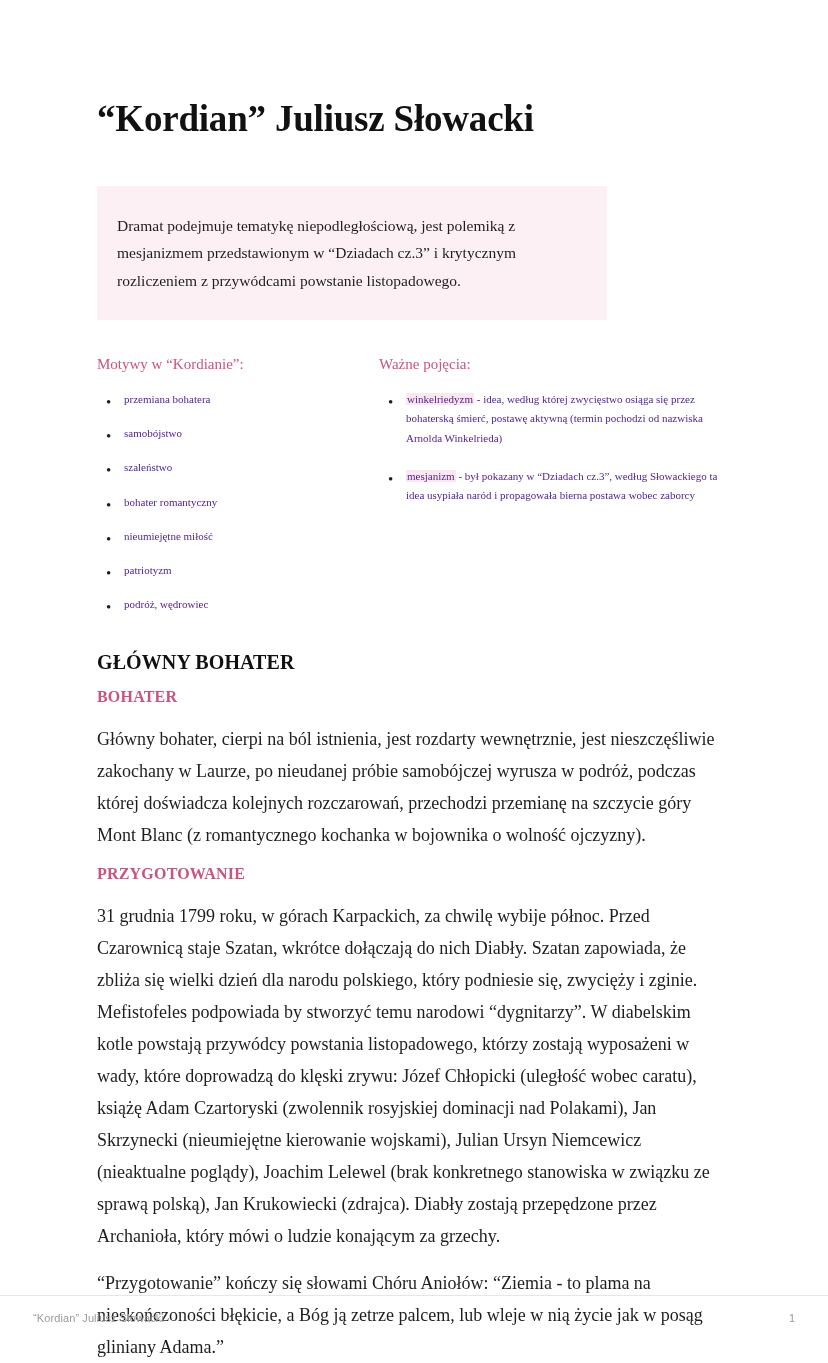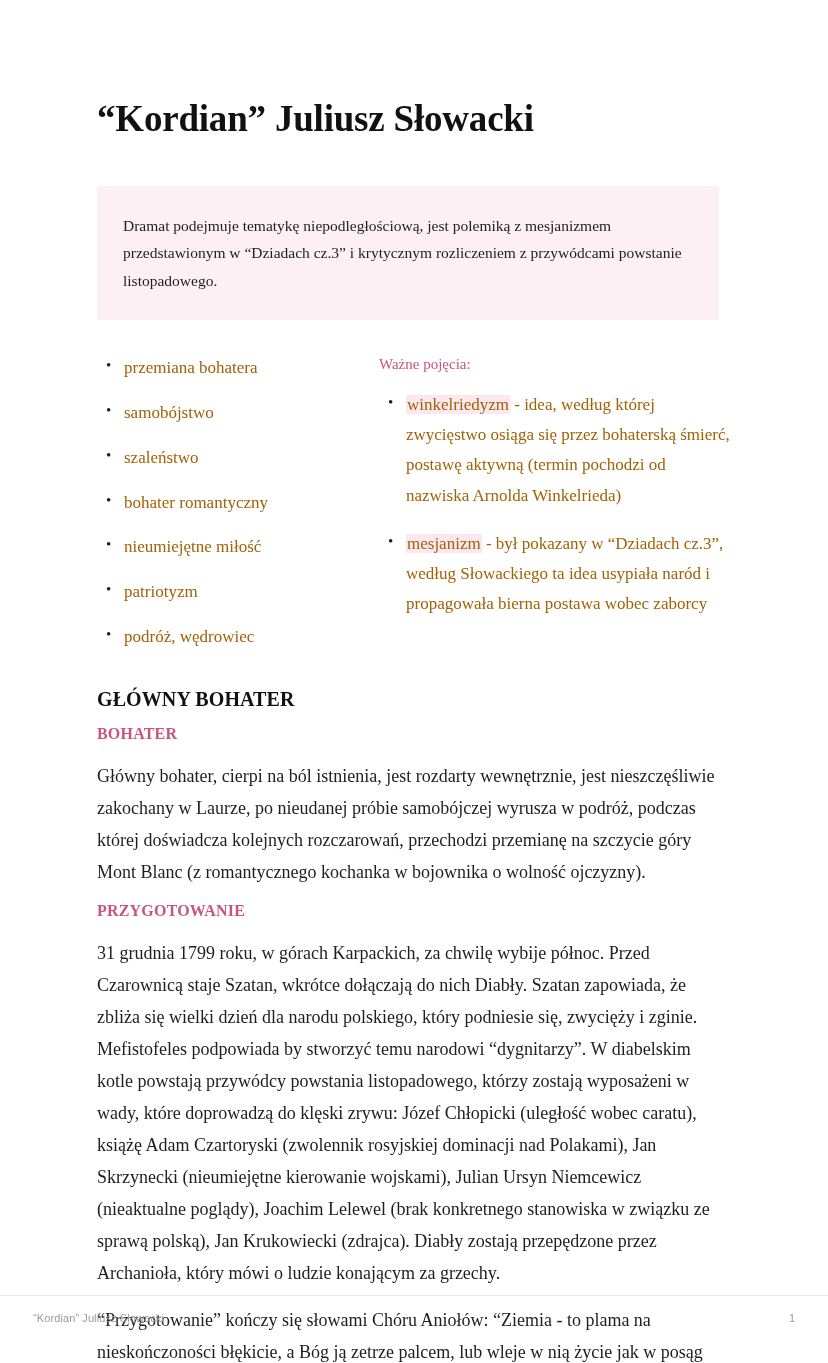--- a/index.html
+++ b/index.html
@@ -40,23 +40,23 @@
     color: #111111;
     margin: 0;
     padding-top: 98px;
     line-height: 1.15;
   }
 
   
   .callout {
     margin-top: 45px;
     background: #fcf0f4;
-    padding: 26px 22px 26px 26px;
+    padding: 26px 22px 26px 20px;
     box-sizing: border-box;
-    width: 622px;
+    width: 510px;
   }
   .callout p {
     margin: 0;
     font-size: 15.5px;
     line-height: 1.78;
     color: #1e1e1e;
   }
 
   
   .columns {
@@ -75,23 +75,23 @@
   }
 
   ul.bullets {
     list-style: none;
     margin: 0;
     padding: 0;
   }
   ul.bullets > li {
     position: relative;
     padding-left: 27px;
-    font-size: 17px;
+    font-size: 11px;
     line-height: 1.75;
-    color: #a16207;
+    color: #4c1d95;
     margin-bottom: 15px;
   }
   ul.bullets > li:last-child { margin-bottom: 0; }
   ul.bullets > li::before {
     content: "\2022";
     position: absolute;
     left: 9px;
     top: -1px;
     font-size: 15px;
     color: #1e1e1e;
@@ -171,20 +171,21 @@
 
     <h1 class="doc-title">“Kordian” Juliusz Słowacki</h1>
 
     <div class="callout">
       <p>Dramat podejmuje tematykę niepodległościową, jest polemiką z mesjanizmem przedstawionym w “Dziadach cz.3” i krytycznym rozliczeniem z przywódcami powstanie listopadowego.</p>
     </div>
 
     <div class="columns">
 
       <div class="col-left">
+        <div class="col-heading">Motywy w “Kordianie”:</div>
         <ul class="bullets">
           <li>przemiana bohatera</li>
           <li>samobójstwo</li>
           <li>szaleństwo</li>
           <li>bohater romantyczny</li>
           <li>nieumiejętne miłość</li>
           <li>patriotyzm</li>
           <li>podróż, wędrowiec</li>
         </ul>
       </div>

